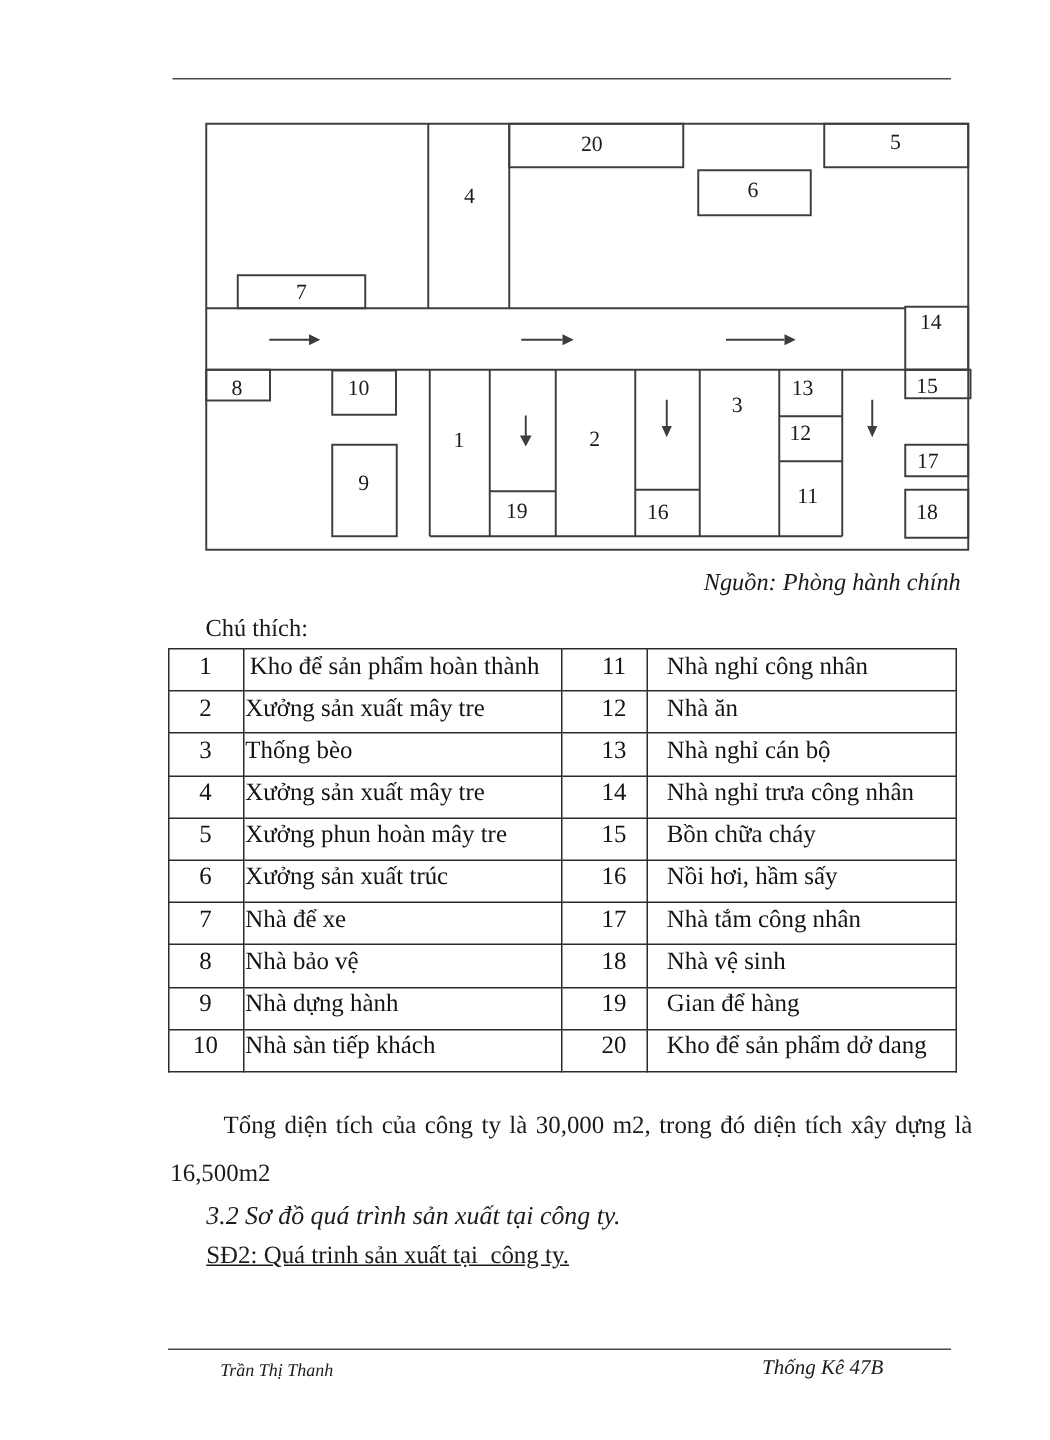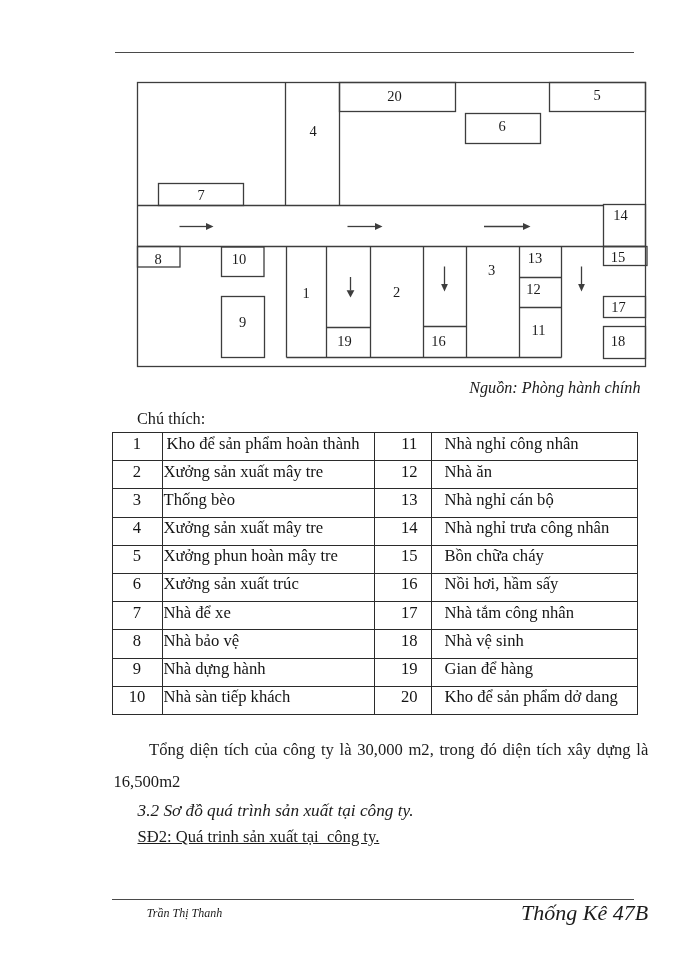--- a/index.html
+++ b/index.html
@@ -255,13 +255,13 @@
 <div class="abs" style="left:113.5px;top:772px;font-size:16.6px;line-height:20px;">16,500m2</div>
 
 <div class="abs" style="left:137.5px;top:801px;font-size:17.25px;line-height:20px;font-style:italic;">3.2 Sơ đồ quá trình sản xuất tại công ty.</div>
 
 <div class="abs" style="left:137.5px;top:827px;font-size:16.6px;line-height:20px;text-decoration:underline;">SĐ2: Quá trinh sản xuất tại&nbsp; công ty.</div>
 
 <div class="abs" style="left:112px;top:898.5px;width:521.5px;height:1.4px;background:#4a4a4a;"></div>
 
 <div class="abs" style="left:115.8px;top:903.5px;font-size:12px;line-height:18px;font-style:italic;margin-left:31px;">Trần Thị Thanh</div>
 
-<div class="abs" style="left:521px;top:903.5px;font-size:22px;line-height:18px;font-style:italic;">Thống Kê 47B</div>
+<div class="abs" style="left:508px;top:903.5px;font-size:14px;line-height:18px;font-style:italic;">Thống Kê 47B</div>
 
 </body></html>

